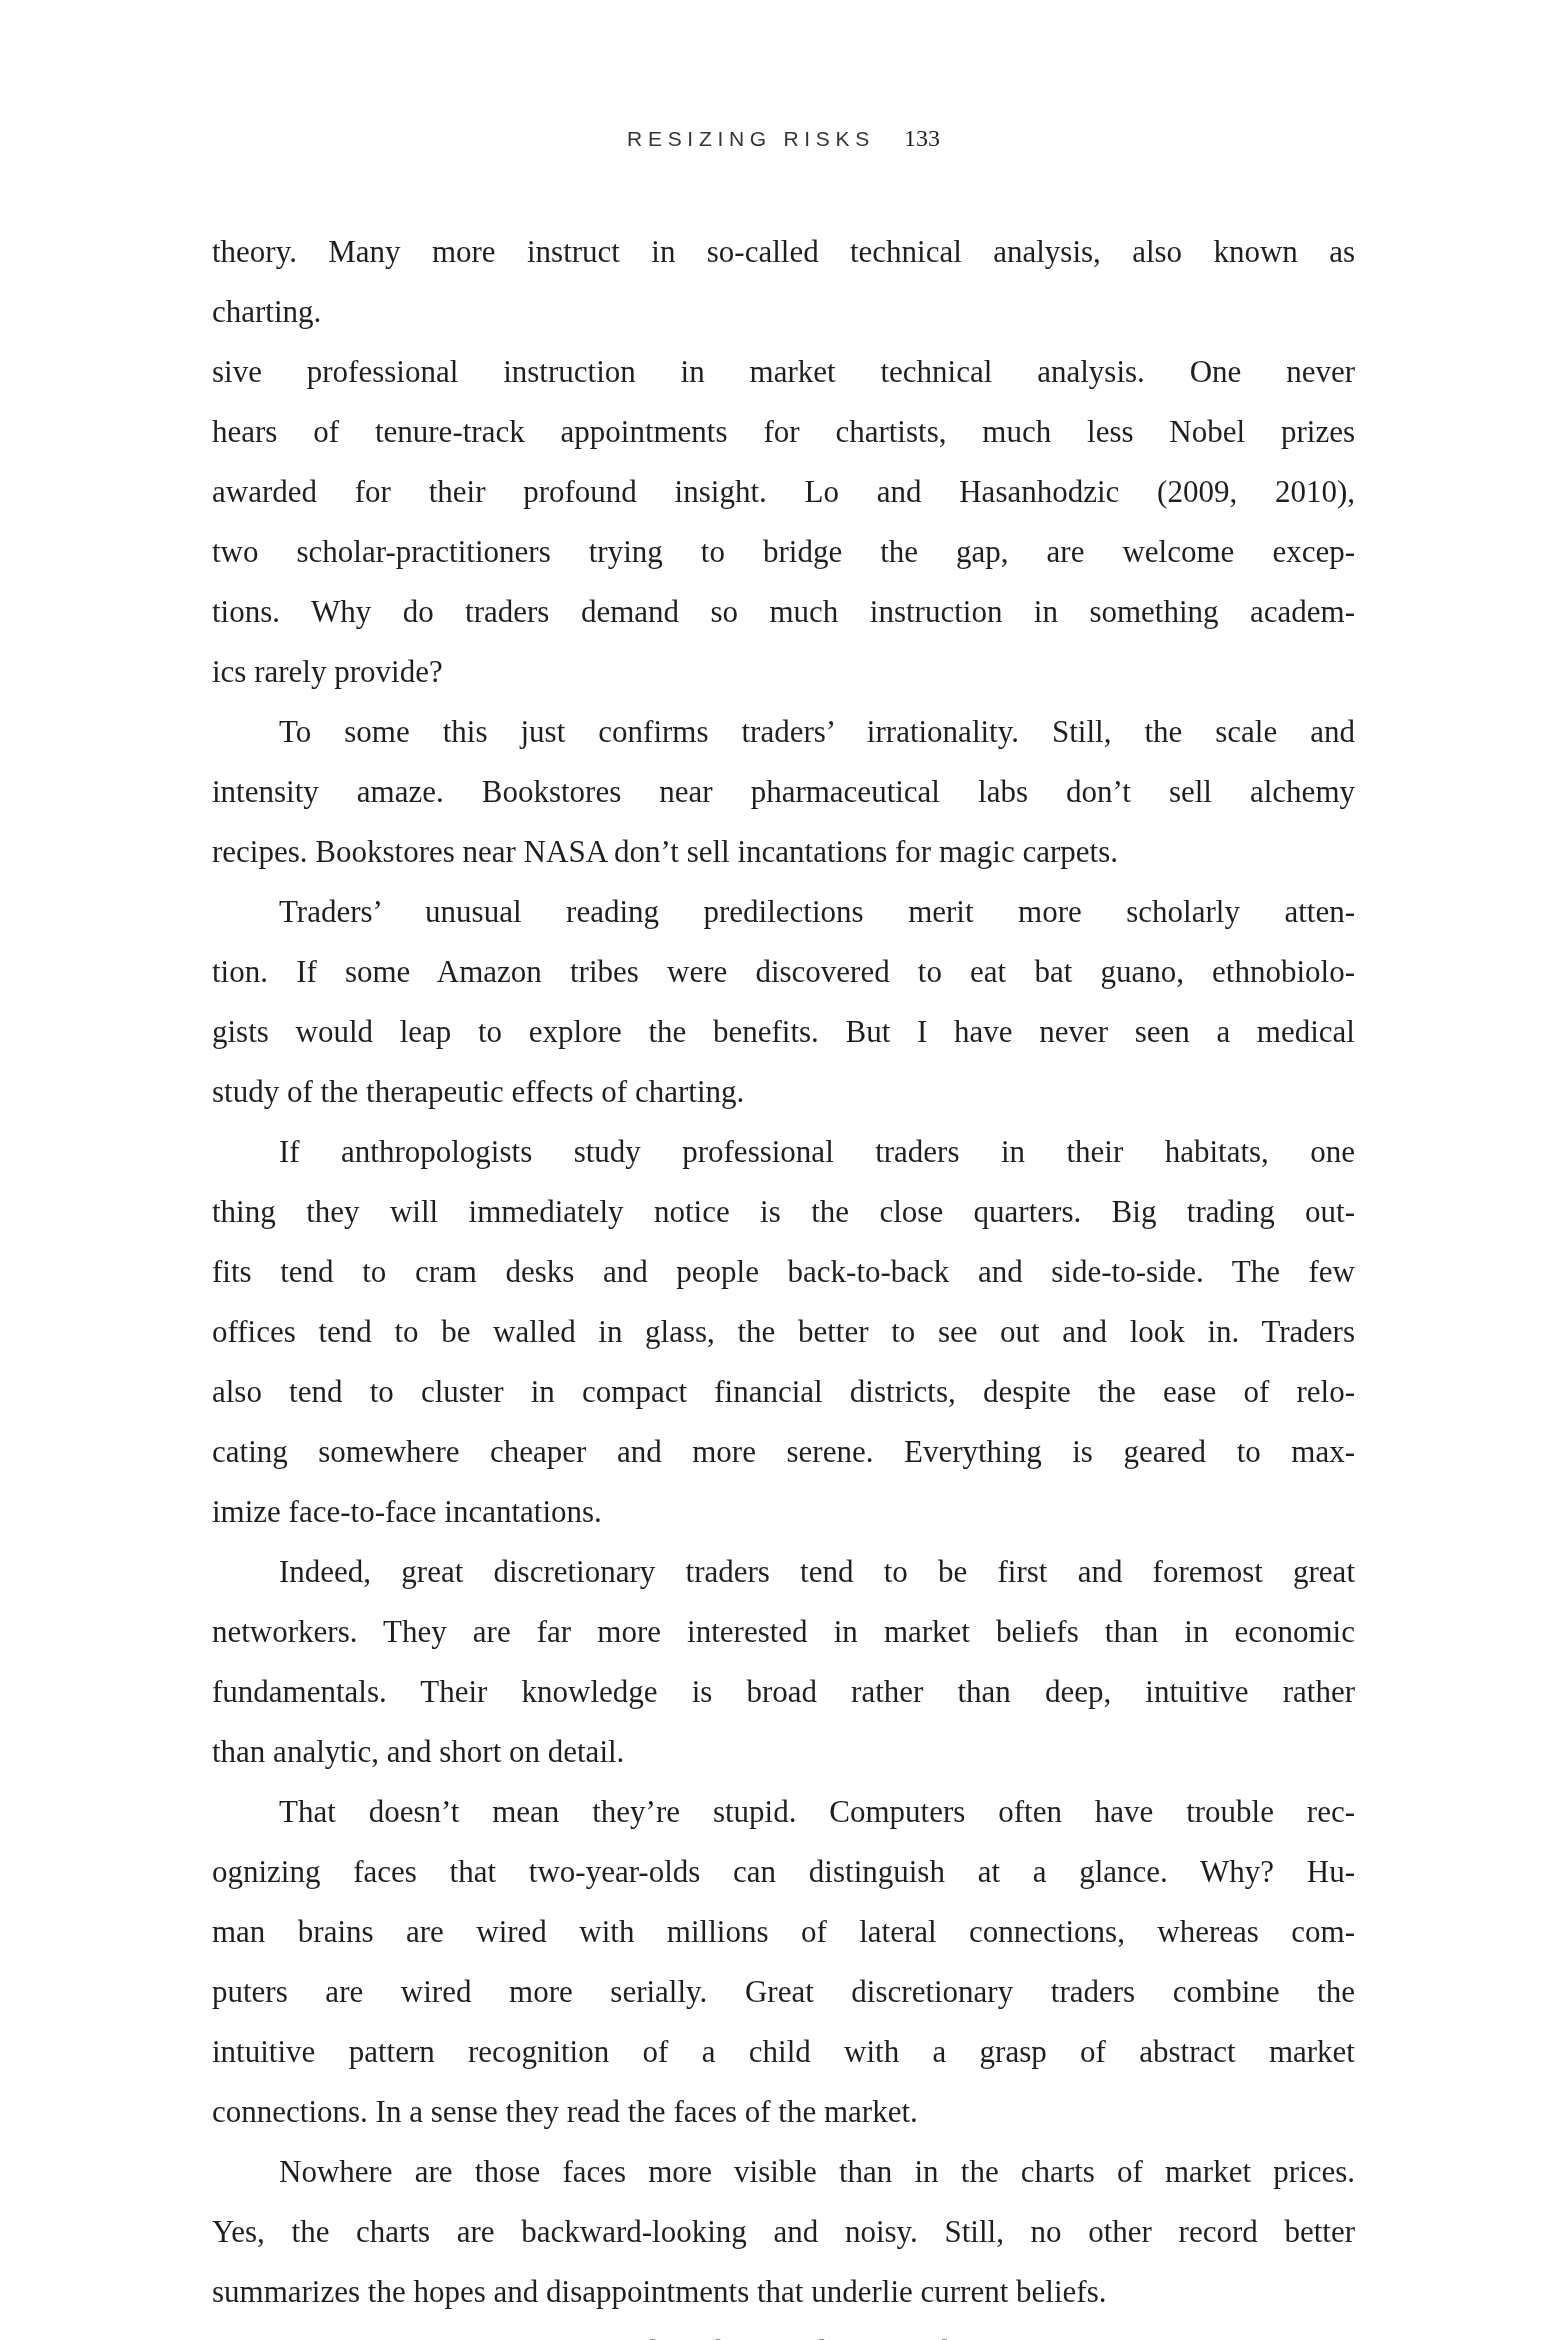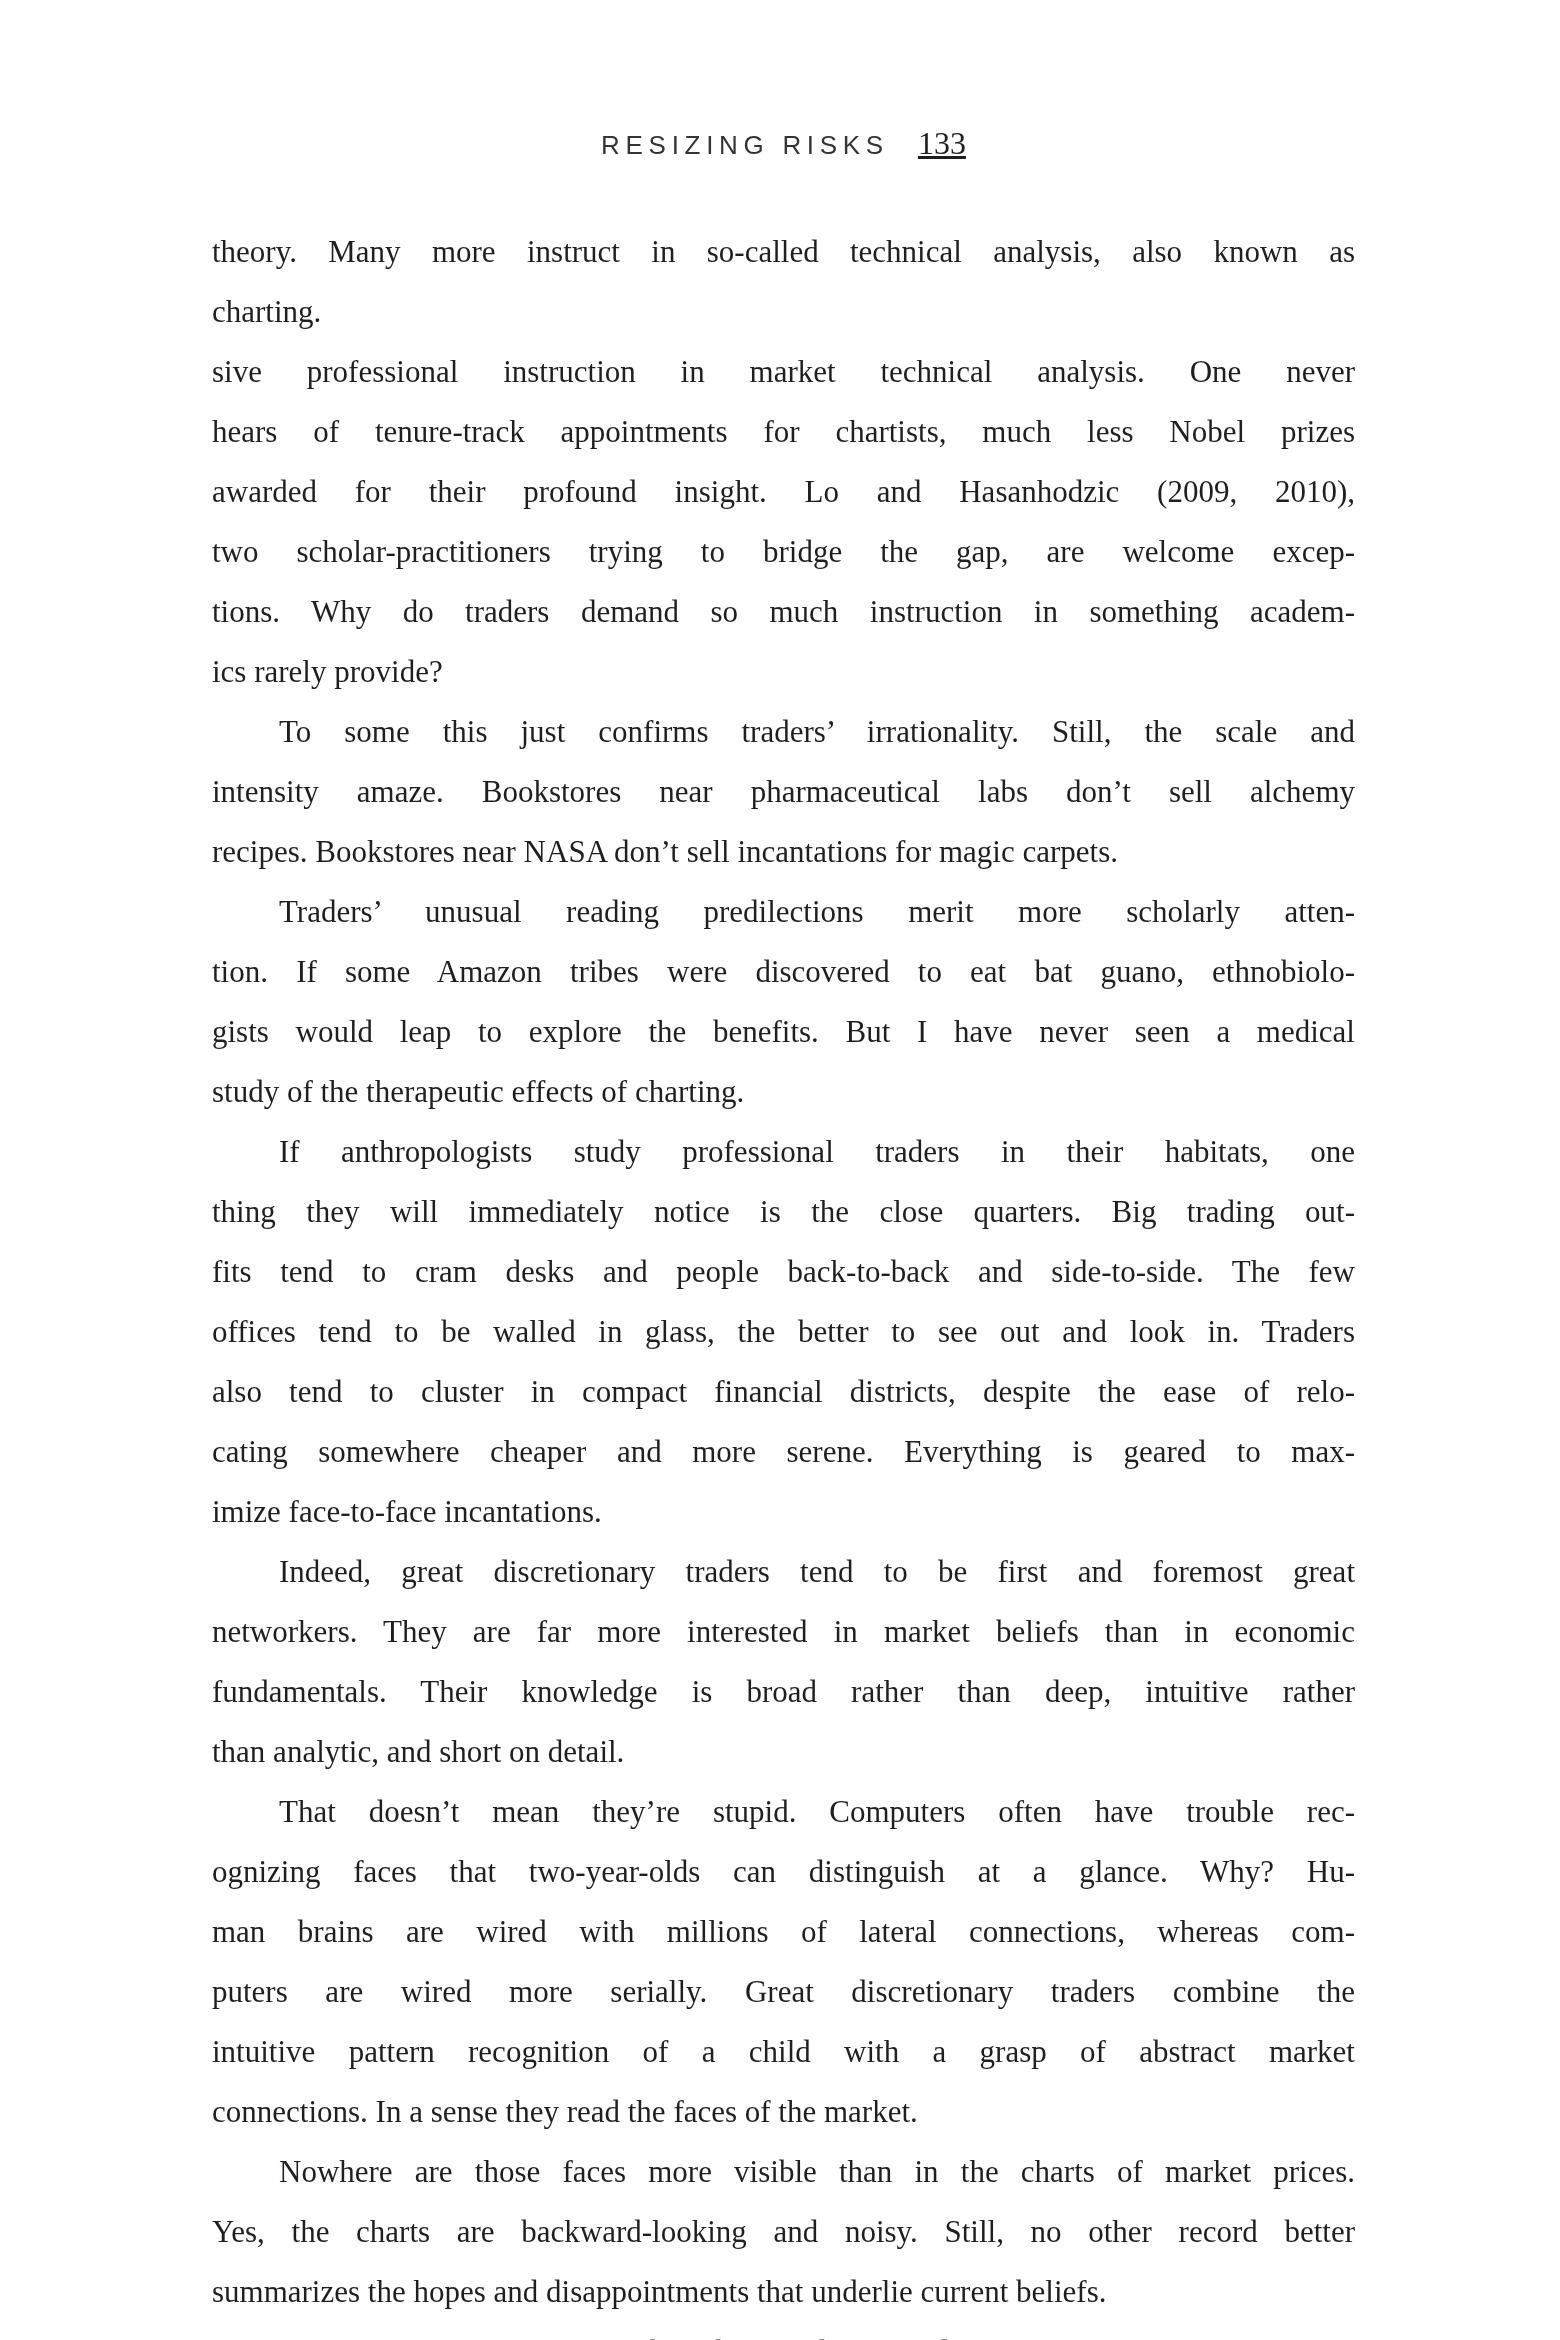--- a/index.html
+++ b/index.html
@@ -20,32 +20,31 @@
     position: absolute;
     top: 125px;
     left: 212px;
     width: 1143px;
     text-align: center;
     white-space: nowrap;
   }
   .running-head {
     font-family: "Liberation Sans", sans-serif;
     font-weight: 300;
-    font-size: 26px;
+    font-size: 21px;
     letter-spacing: 5.7px;
     color: #353335;
     vertical-align: baseline;
   }
   .page-number {
     font-family: "Liberation Serif", serif;
-    font-size: 32px;
+    font-size: 24px;
     color: #211e1f;
     margin-left: 29px;
     vertical-align: baseline;
-    text-decoration: underline;
   }
   .text-block {
     position: absolute;
     top: 216px;
     left: 212px;
     width: 1143px;
     font-size: 31px;
     line-height: 49px;
   }
   .paragraph { margin: 0; }

